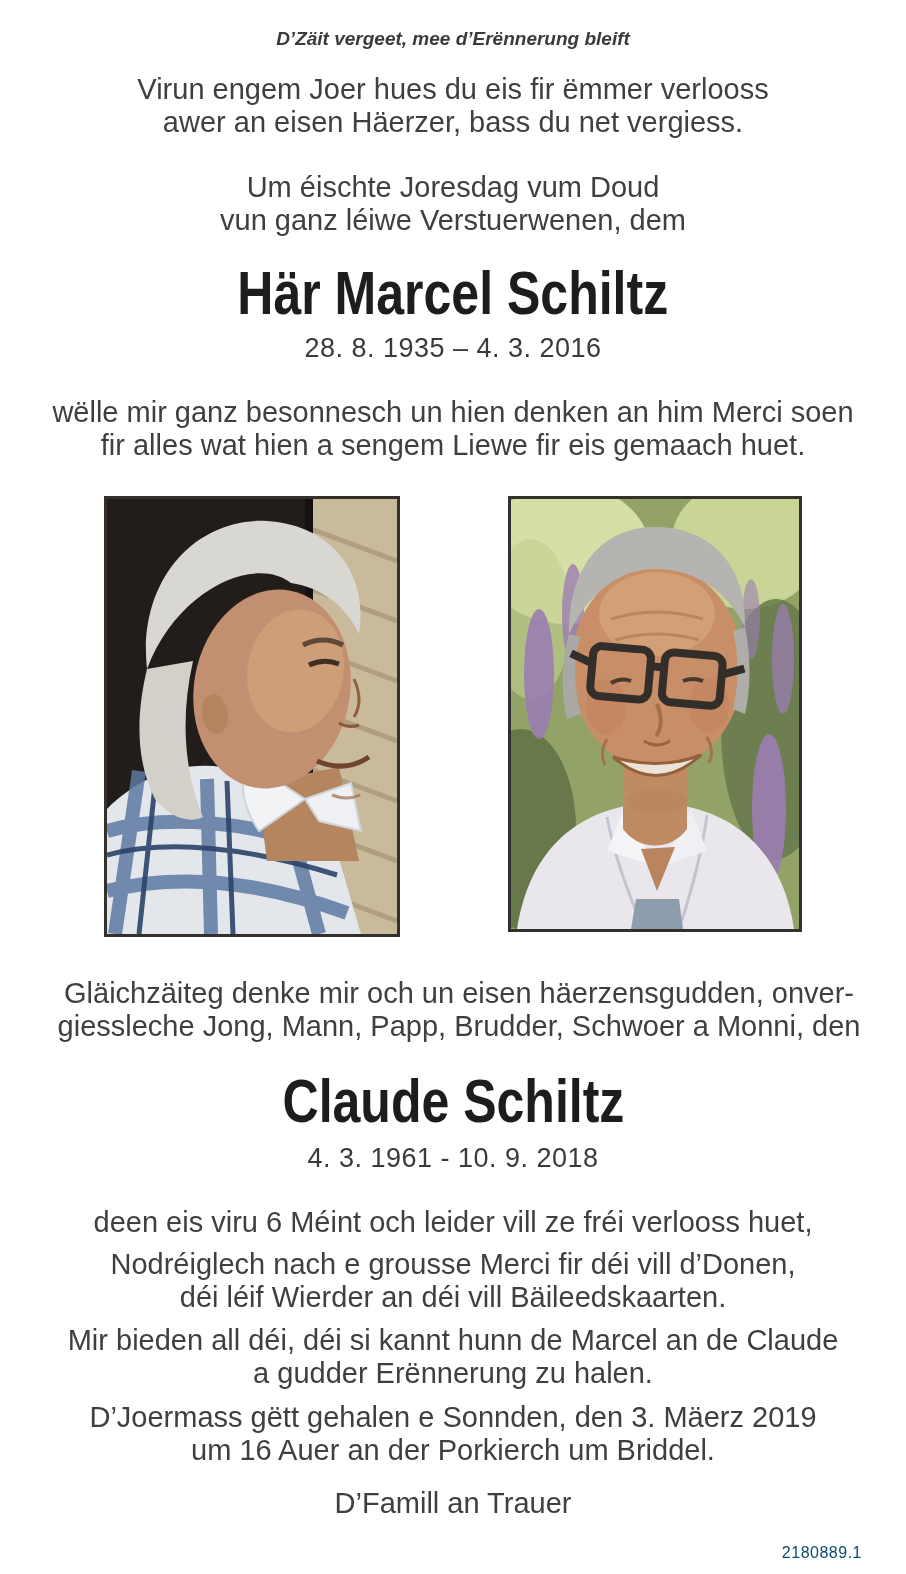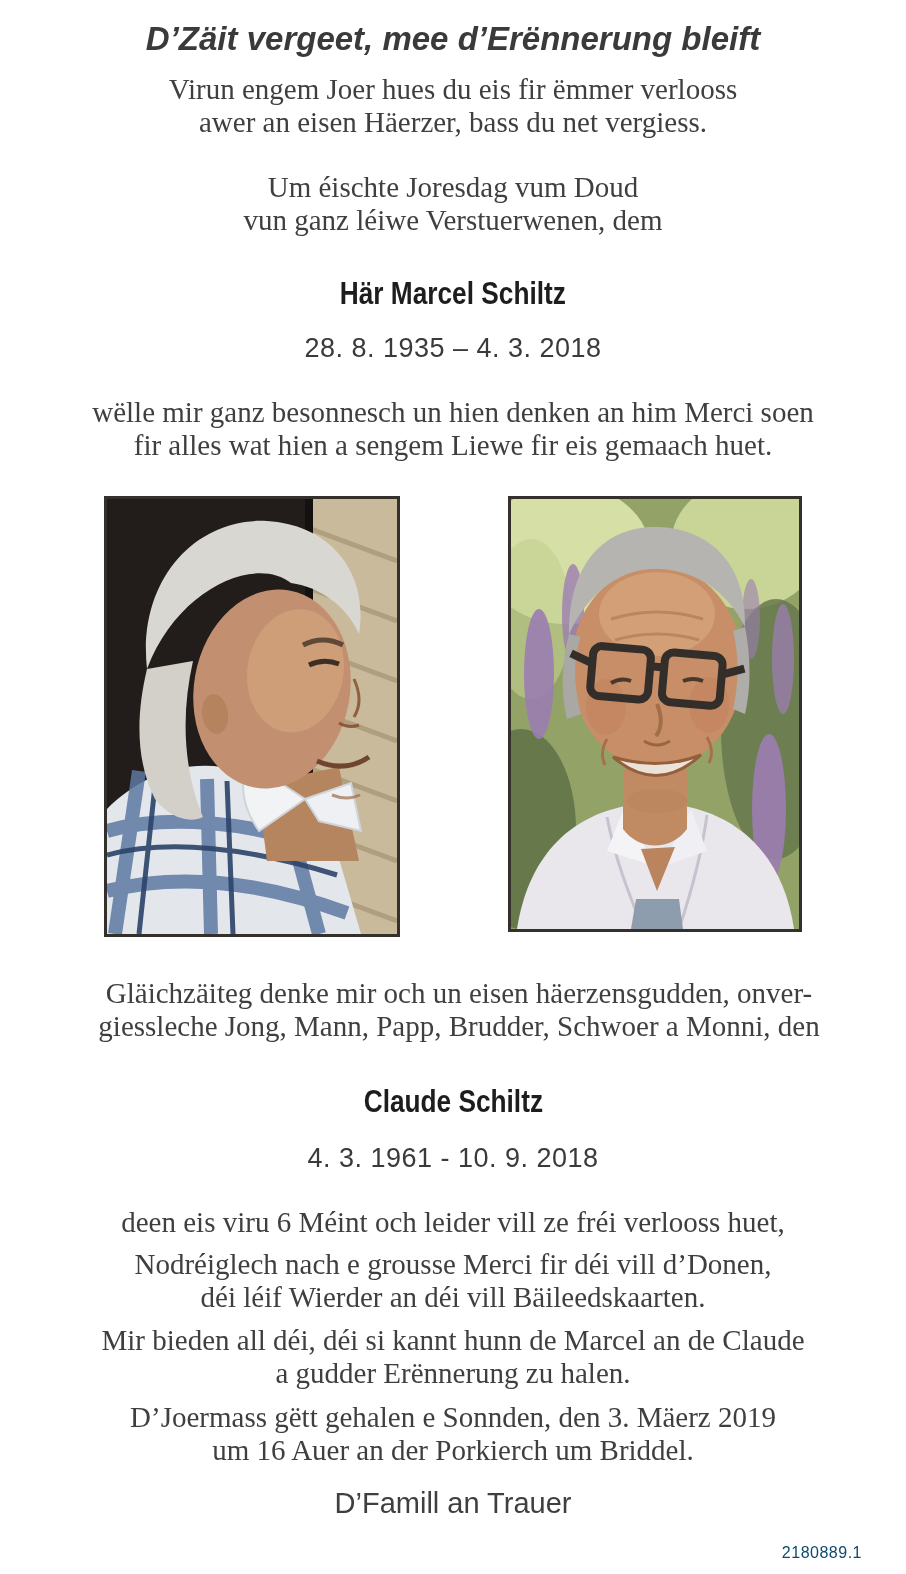--- a/index.html
+++ b/index.html
@@ -9,39 +9,39 @@
     margin: 0 auto;
     background: #ffffff;
     font-family: "Liberation Sans", sans-serif;
     color: #3f3f3f;
     text-align: center;
     position: relative;
     overflow: hidden;
   }
   .epigraph {
     margin-top: 22px;
-    font-size: 33px; line-height: 34px;
+    font-size: 19px; line-height: 34px;
     font-style: italic; font-weight: bold;
     color: #3a3a3a;
   }
-  .para { font-size: 29px; line-height: 33px; color: #3f3f3f; font-family: Liberation Serif, serif; }
+  .para { font-size: 29px; line-height: 33px; color: #3f3f3f; }
   .para .line { display: block; }
   .mt9  { margin-top: 9px; }
   .mt10 { margin-top: 10px; }
   .mt11 { margin-top: 11px; }
   .mt16 { margin-top: 16px; }
   .mt17 { margin-top: 17px; }
   .mt18 { margin-top: 18px; }
   .mt22 { margin-top: 32px; }
   .mt31 { margin-top: 31px; }
   .mt33 { margin-top: 33px; }
   .mt34 { margin-top: 34px; }
   .mt40 { margin-top: 40px; padding-left: 12px; }
   .name {
-    font-size: 32px; line-height: 50px;
+    font-size: 61px; line-height: 50px;
     font-weight: bold; color: #1d1d1d;
     letter-spacing: 0;
   }
   .name .cond { display: inline-block; transform: scaleX(0.82); transform-origin: center; white-space: nowrap; }
   .dates {
     font-size: 27px; line-height: 28px;
     letter-spacing: 0.5px; color: #3a3a3a;
   }
   .photos {
     display: flex; justify-content: center; align-items: flex-start;
@@ -70,21 +70,21 @@
 
   <p class="para mt22">
     <span class="line">Um éischte Joresdag vum Doud</span>
     <span class="line">vun ganz léiwe Verstuerwenen, dem</span>
   </p>
 
   <h1 class="name mt31">
     <span class="cond">Här Marcel Schiltz</span>
   </h1>
 
-  <p class="dates mt16">28. 8. 1935 – 4. 3. 2018</p>
+  <p class="dates mt16">28. 8. 1935 – 4. 3. 2016</p>
 
   <p class="para mt34">
     <span class="line">wëlle mir ganz besonnesch un hien denken an him Merci soen</span>
     <span class="line">fir alles wat hien a sengem Liewe fir eis gemaach huet.</span>
   </p>
 
   <div class="photos">
 
     <figure class="photo">
       <svg width="290" height="435" viewBox="0 0 290 435" xmlns="http://www.w3.org/2000/svg">

